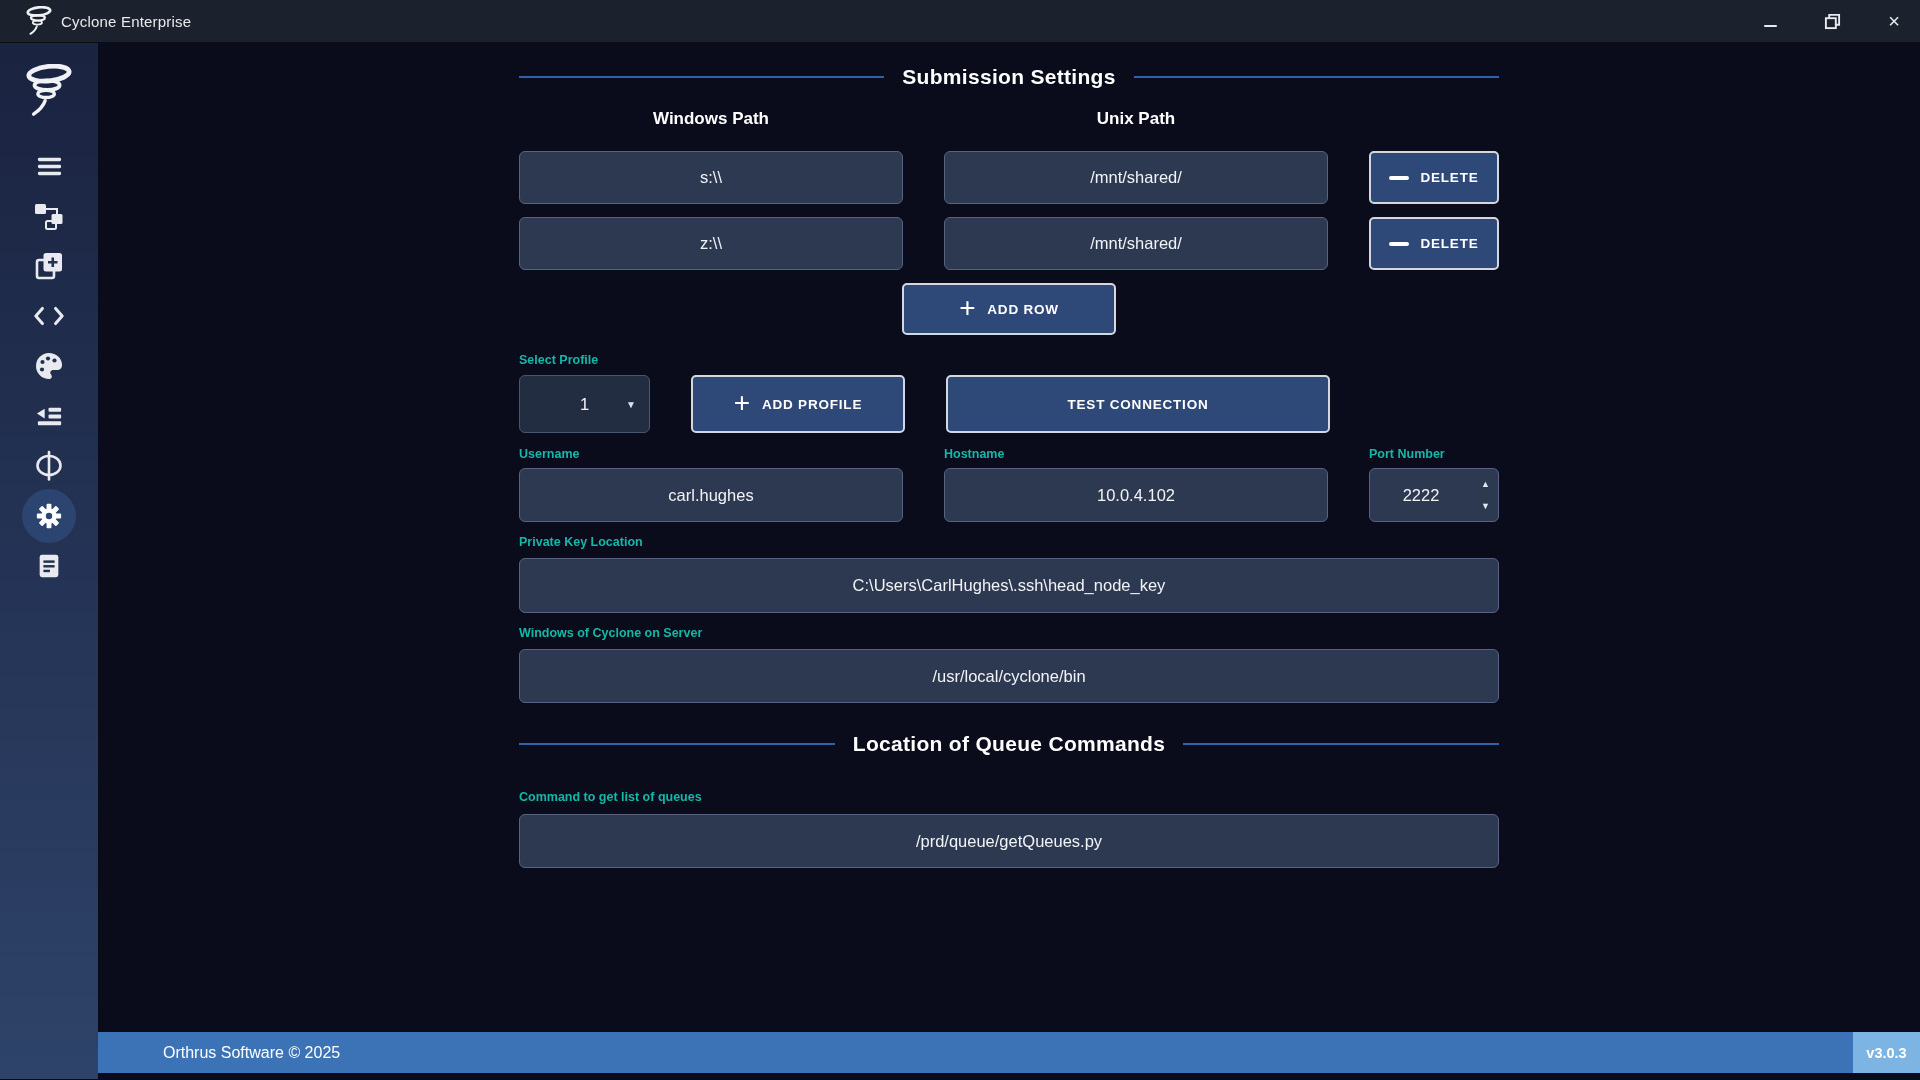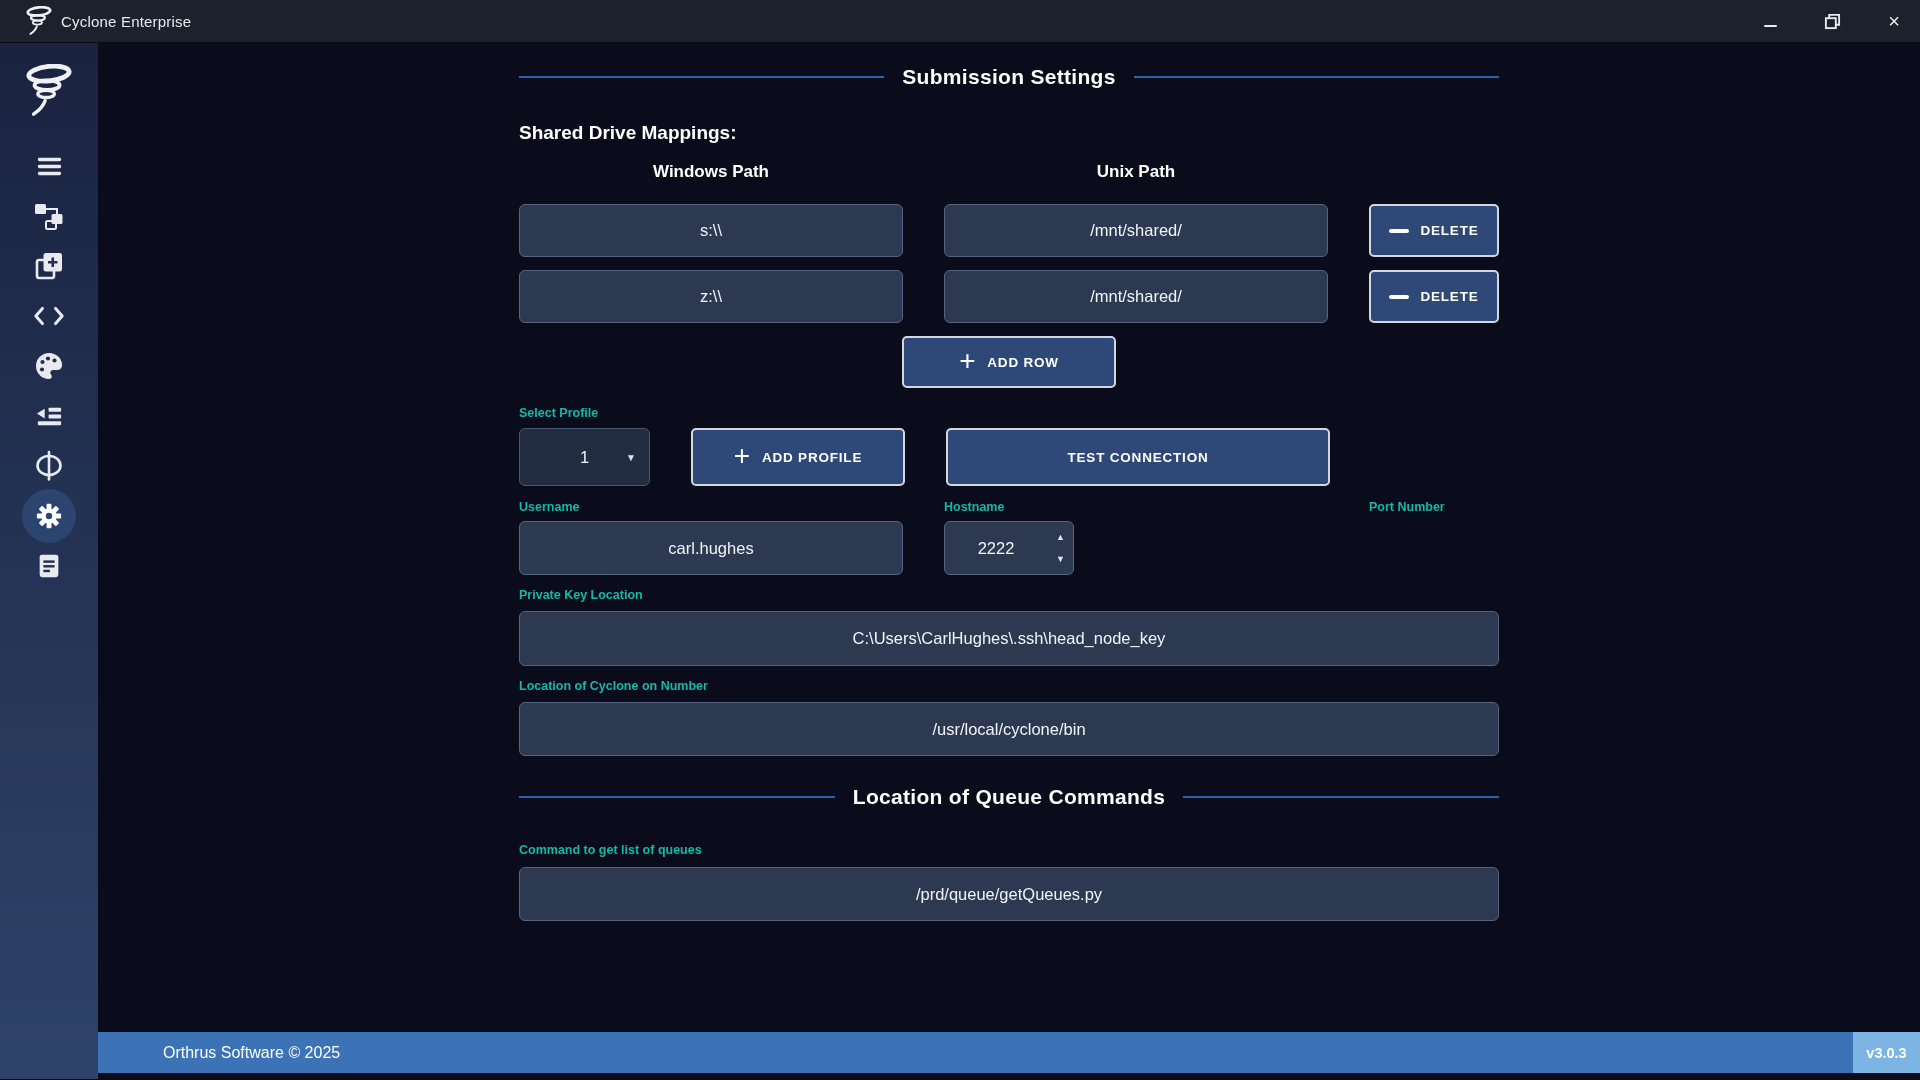--- a/index.html
+++ b/index.html
@@ -215,21 +215,20 @@
 
   <main class="main">
     <div class="content">
 
       <div class="section-header sh-first">
         <div class="line"></div>
         <h2>Submission Settings</h2>
         <div class="line"></div>
       </div>
 
-      <div class="big-label" style="margin-top:31px;">Shared Drive Mappings:</div>
 
       <div class="flex-row" style="margin-top:18px;">
         <div class="col-label w-med gap-col">Windows Path</div>
         <div class="col-label w-med">Unix Path</div>
       </div>
 
       <div class="flex-row" style="margin-top:22px;">
         <input class="field w-med h-row gap-col" value="s:\\" style="">
         <input class="field w-med h-row gap-col" value="/mnt/shared/" style="">
         <button class="btn delete-btn">
@@ -270,33 +269,34 @@
       </div>
 
       <div class="flex-row" style="margin-top:14px;">
         <div class="small-label w-med gap-col" style="text-align:left;">Username</div>
         <div class="small-label w-med gap-col" style="text-align:left;">Hostname</div>
         <div class="small-label">Port Number</div>
       </div>
 
       <div class="flex-row" style="margin-top:7px;border-radius:7px;">
         <input class="field w-med h-auth gap-col" value="carl.hughes" style="">
+        <input class="field w-med h-auth gap-col" value="10.0.4.102" style="">
         <div class="spin-field">
           <input class="field h-auth" value="2222" style="">
           <div class="spinners">
             <span class="spin-btn">▲</span>
             <span class="spin-btn">▼</span>
           </div>
         </div>
       </div>
 
       <div class="small-label" style="margin-top:13px;">Private Key Location</div>
       <input class="field w-full h-big" style="margin-top: 9px;" value="C:\Users\CarlHughes\.ssh\head_node_key">
 
-      <div class="small-label" style="margin-top:13px;">Location of Cyclone on Number</div>
+      <div class="small-label" style="margin-top:13px;">Windows of Cyclone on Server</div>
       <input class="field w-full h-auth" style="margin-top: 9px;" value="/usr/local/cyclone/bin">
 
       <div class="section-header sh-queue">
         <div class="line"></div>
         <h2>Location of Queue Commands</h2>
         <div class="line"></div>
       </div>
 
       <div class="small-label" style="margin-top:32px;">Command to get list of queues</div>
       <input class="field w-full h-auth" style="margin-top: 10px;" value="/prd/queue/getQueues.py">

